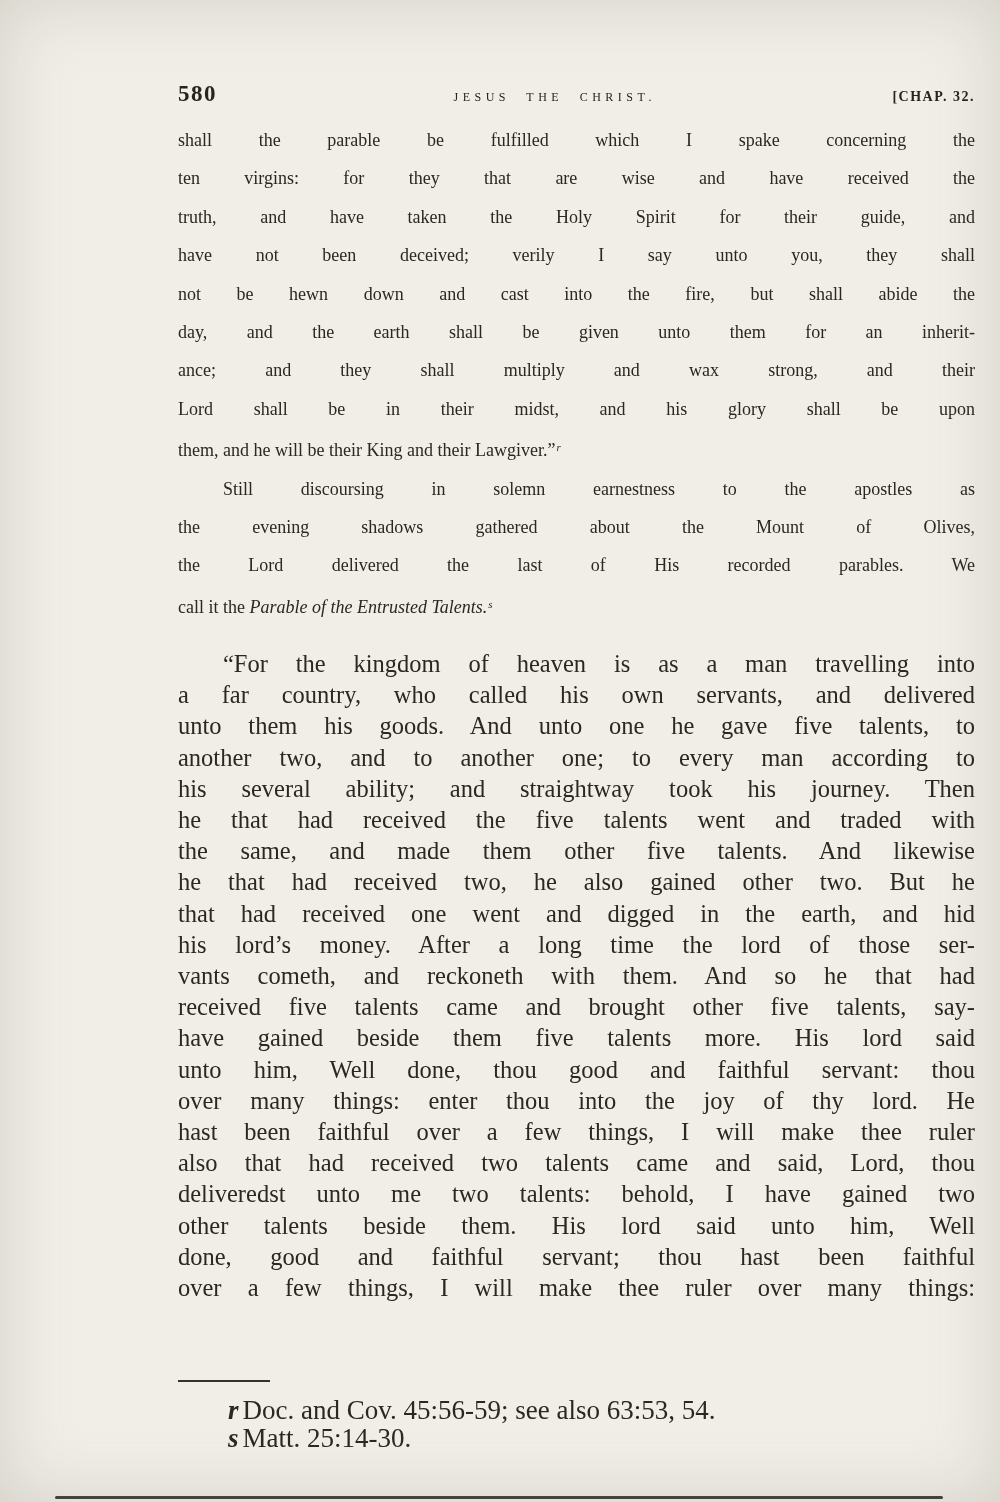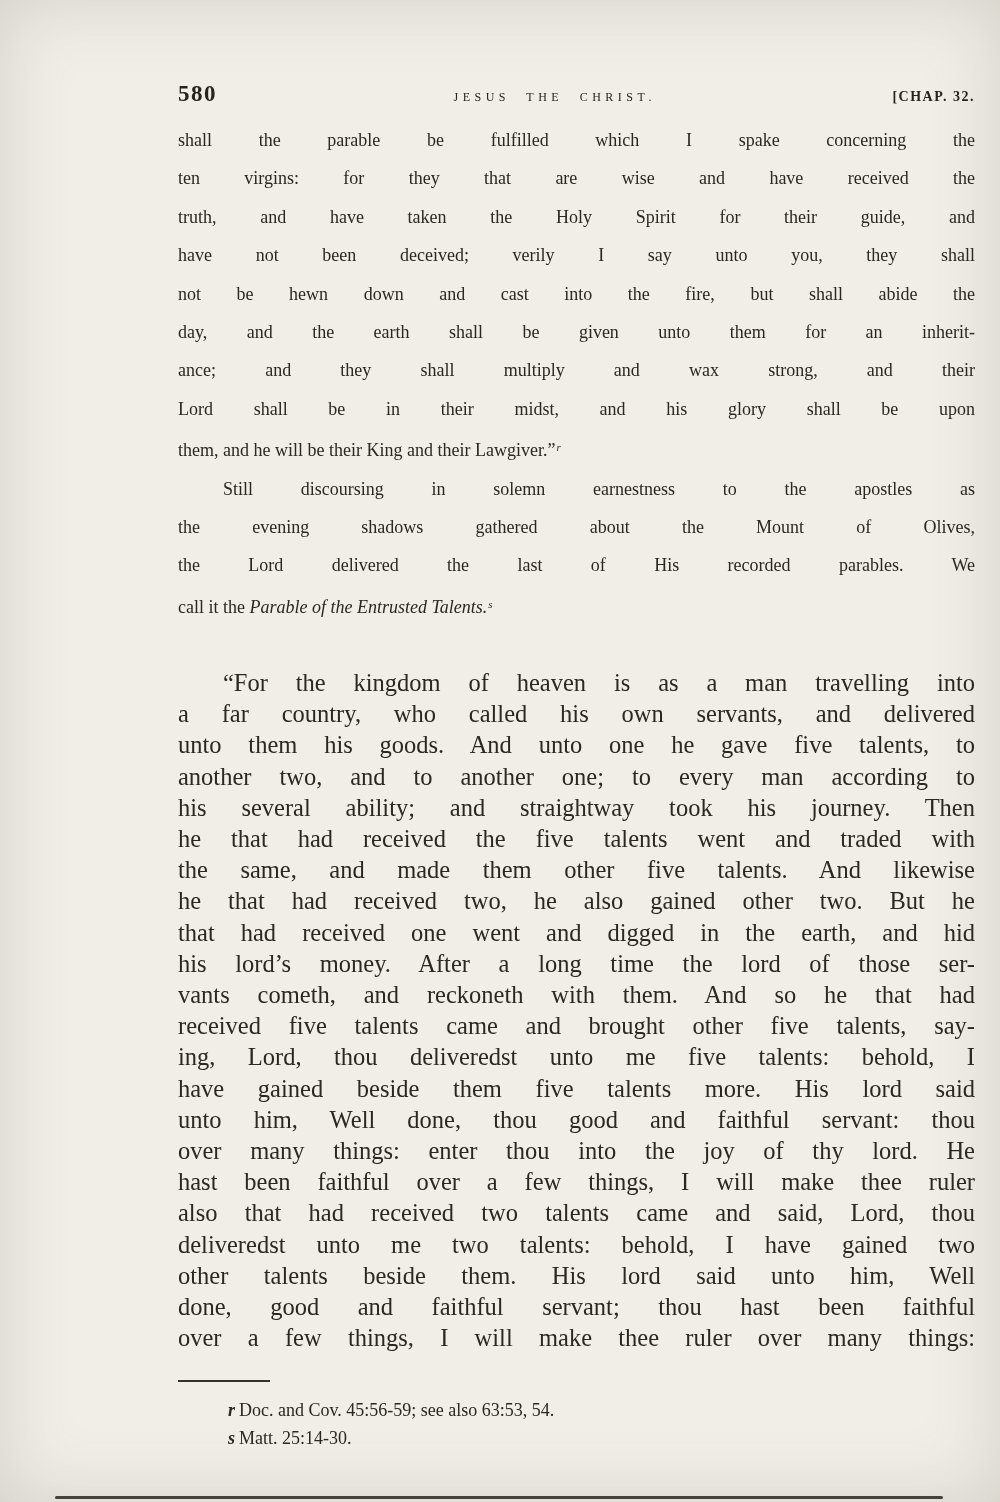--- a/index.html
+++ b/index.html
@@ -57,21 +57,21 @@
     width: 797px;
   }
   .paragraph { }
   .para-large {
     font-size: 18px;
     line-height: 38.4px;
   }
   .para-small {
     font-size: 24.5px;
     line-height: 31.2px;
-    margin-top: 41px;
+    margin-top: 22px;
   }
   .line {
     text-align: justify;
     text-align-last: justify;
     white-space: nowrap;
   }
   .line.flush {
     text-align-last: left;
     white-space: normal;
   }
@@ -92,21 +92,21 @@
     left: 178px;
     width: 797px;
   }
   .fn-rule {
     width: 92px;
     height: 0;
     border-top: 2.5px solid #34322a;
   }
   .footnotes-list { margin-top: 14px; }
   .footnote {
-    font-size: 18px;
+    font-size: 27px;
     line-height: 28px;
     padding-left: 50px;
     color: #2a2822;
   }
   .fn-marker {
     font-style: italic;
     font-weight: 700;
     margin-right: 4px;
   }
 
@@ -157,21 +157,20 @@
         <div class="line"><span>unto them his goods.  And unto one he gave five talents, to</span></div>
         <div class="line"><span>another two, and to another one; to every man according to</span></div>
         <div class="line"><span>his several ability; and straightway took his journey.  Then</span></div>
         <div class="line"><span>he that had received the five talents went and traded with</span></div>
         <div class="line"><span>the same, and made them other five talents.  And likewise</span></div>
         <div class="line"><span>he that had received two, he also gained other two.  But he</span></div>
         <div class="line"><span>that had received one went and digged in the earth, and hid</span></div>
         <div class="line"><span>his lord’s money.  After a long time the lord of those ser-</span></div>
         <div class="line"><span>vants cometh, and reckoneth with them.  And so he that had</span></div>
         <div class="line"><span>received five talents came and brought other five talents, say-</span></div>
-        <div class="line"><span>ing, Lord, thou deliveredst unto me five talents: behold, I</span></div>
         <div class="line"><span>have gained beside them five talents more.  His lord said</span></div>
         <div class="line"><span>unto him, Well done, thou good and faithful servant: thou</span></div>
         <div class="line"><span>over many things: enter thou into the joy of thy lord.  He</span></div>
         <div class="line"><span>hast been faithful over a few things, I will make thee ruler</span></div>
         <div class="line"><span>also that had received two talents came and said, Lord, thou</span></div>
         <div class="line"><span>deliveredst unto me two talents: behold, I have gained two</span></div>
         <div class="line"><span>other talents beside them.  His lord said unto him, Well</span></div>
         <div class="line"><span>done, good and faithful servant; thou hast been faithful</span></div>
         <div class="line"><span>over a few things, I will make thee ruler over many things:</span></div>
       </div>

